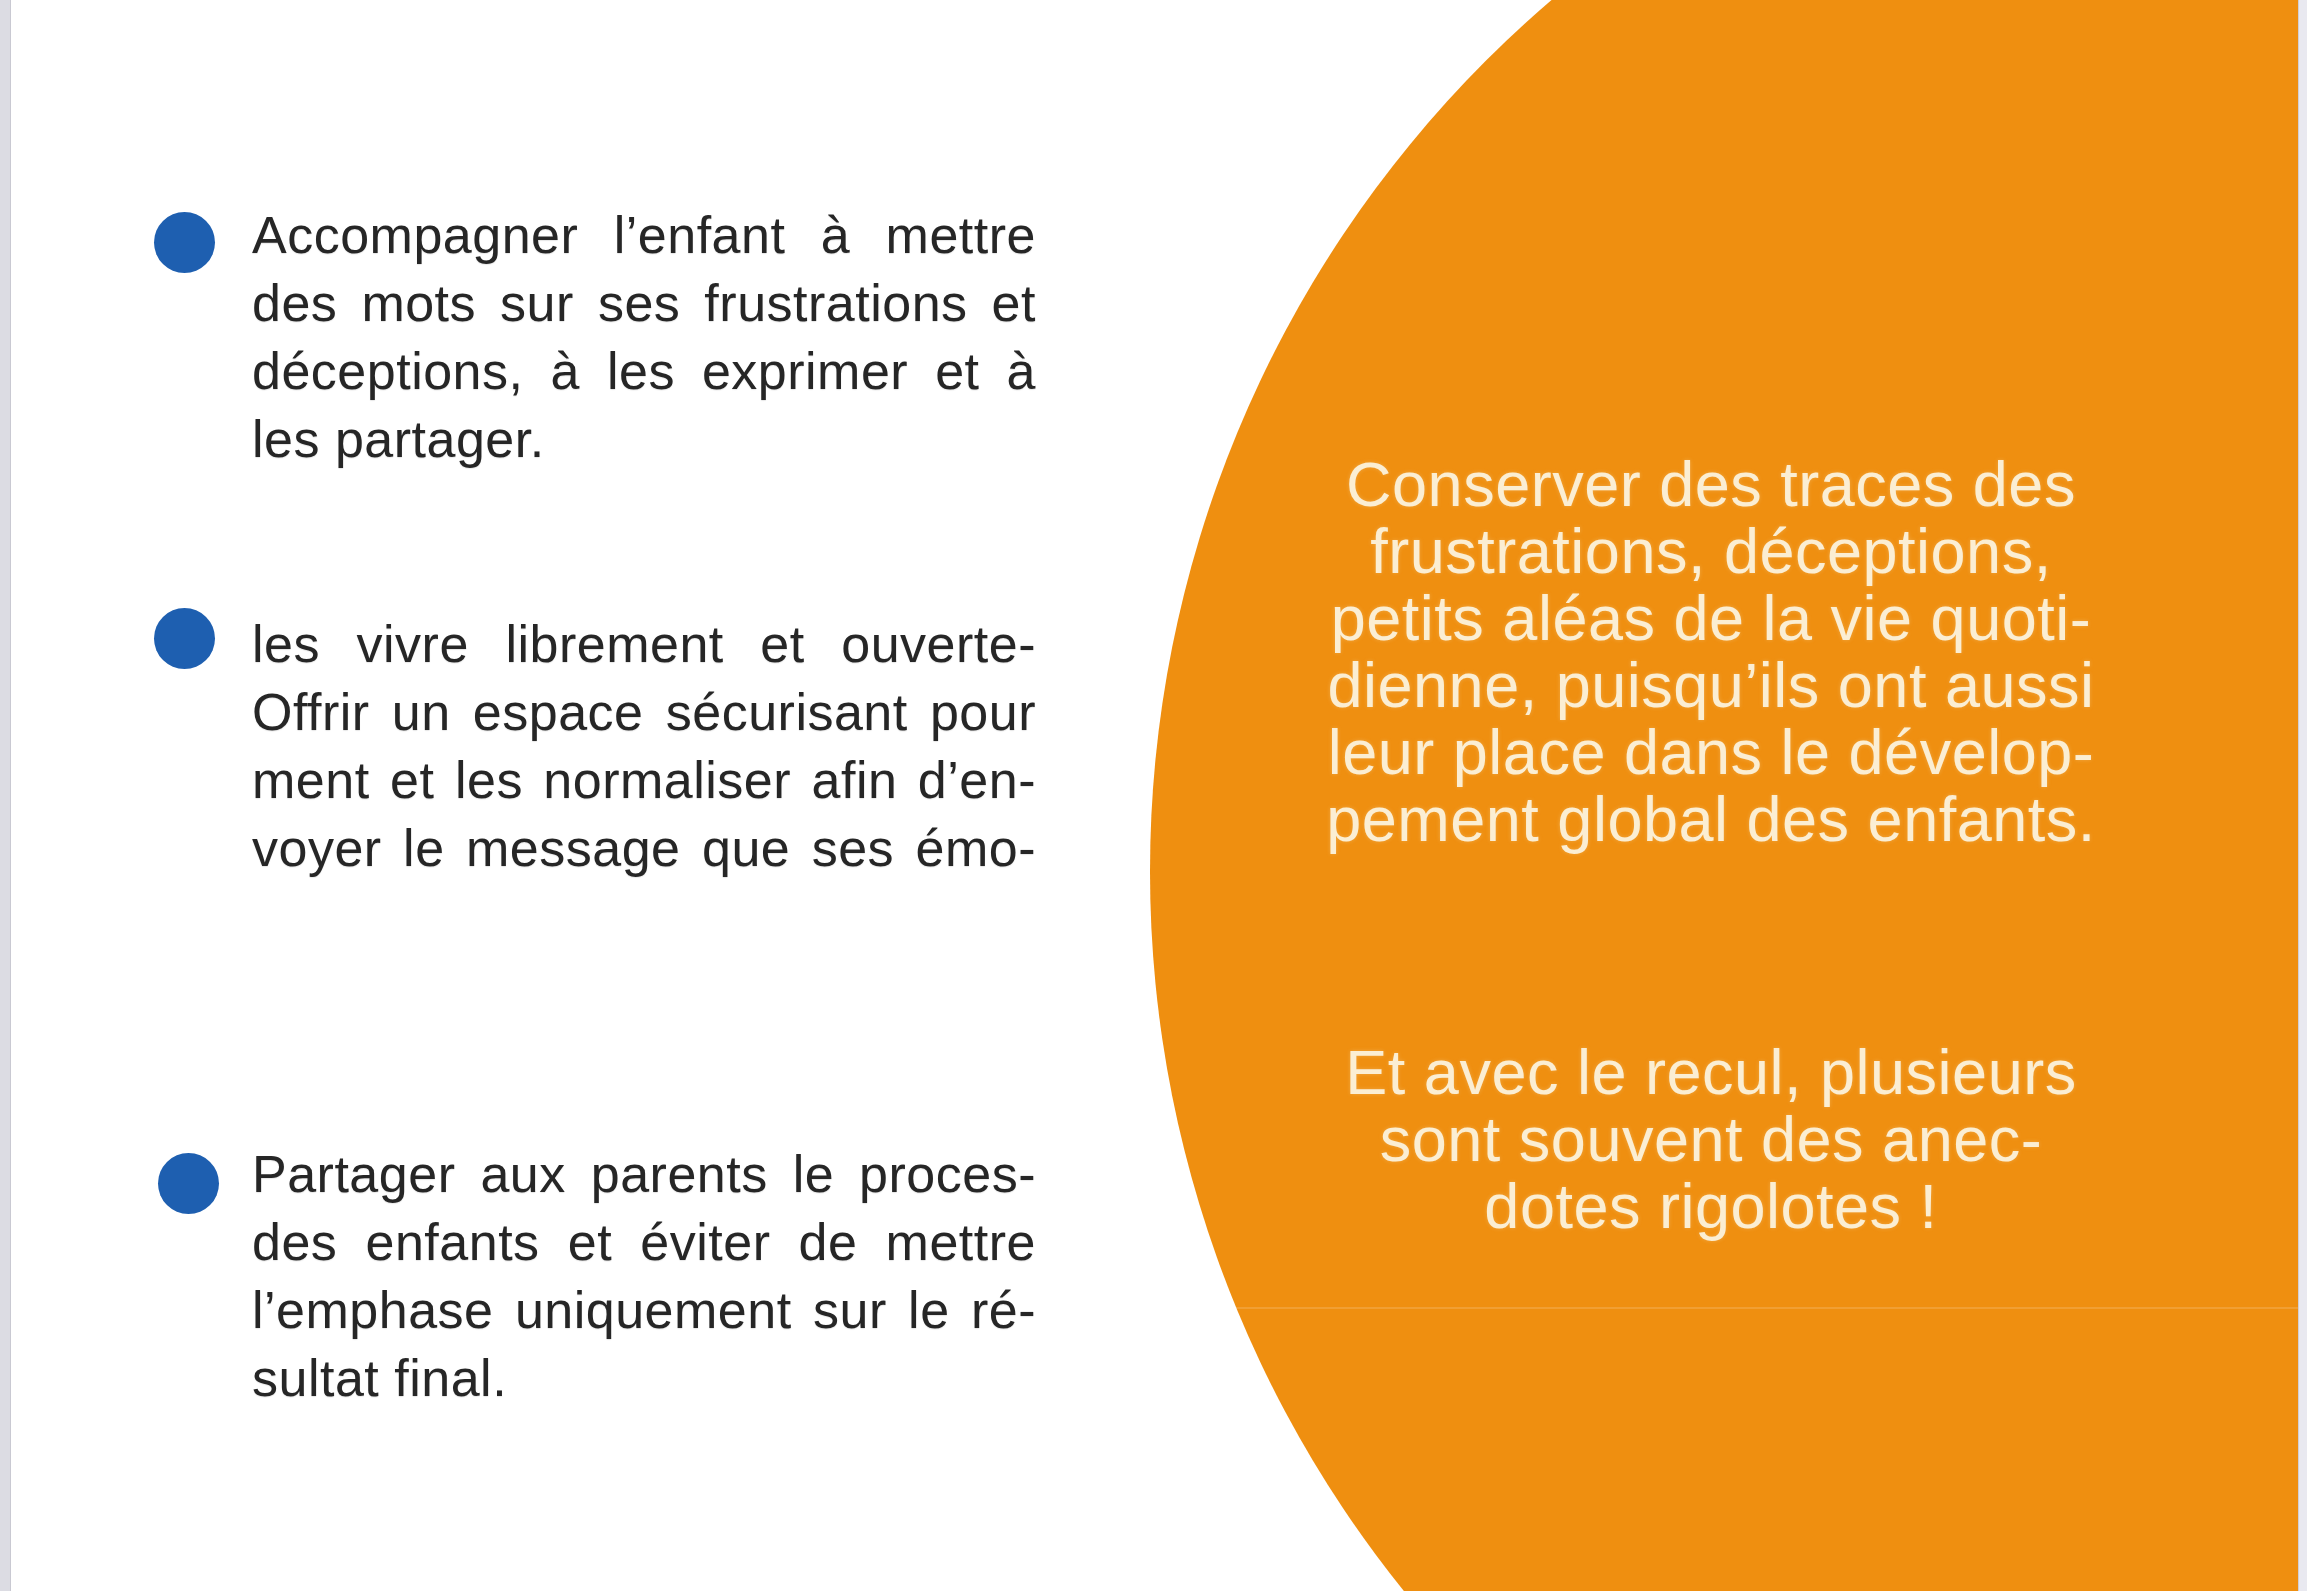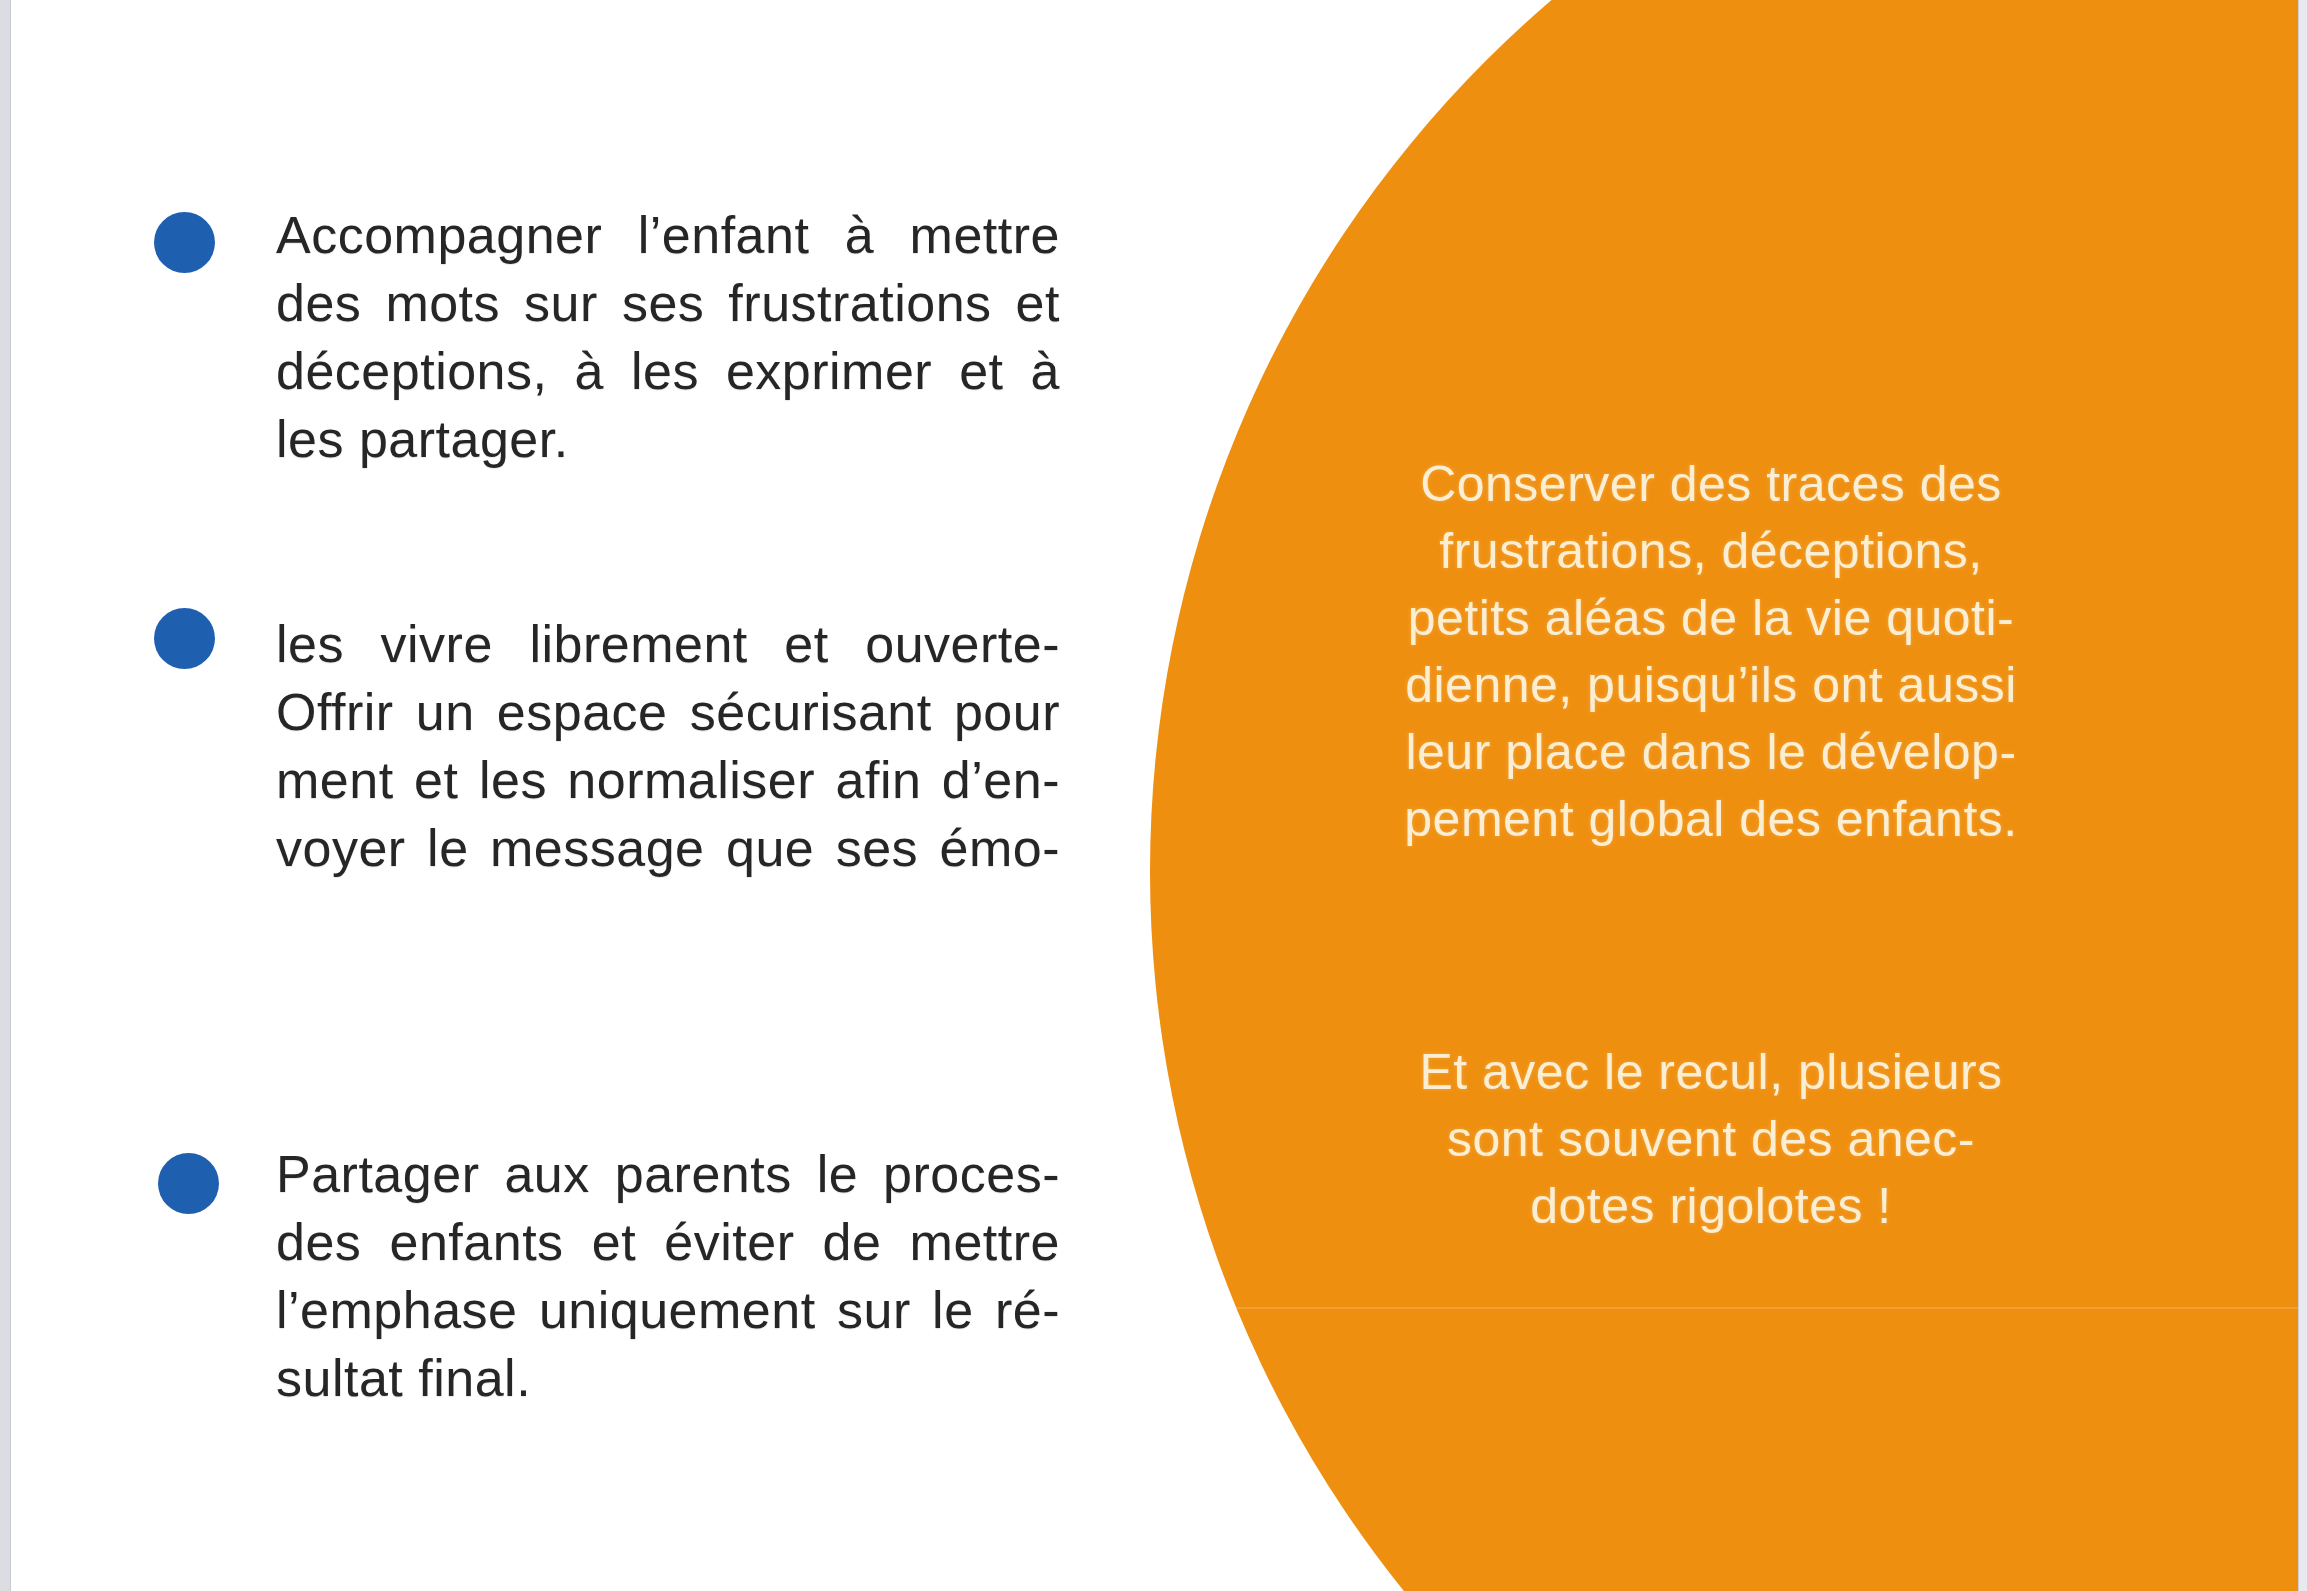--- a/index.html
+++ b/index.html
@@ -66,36 +66,35 @@
   .para {
     position: absolute;
     left: 252px;
     width: 784px;
     color: #262626;
     font-size: 52px;
     line-height: 68px;
     letter-spacing: 0.5px;
     z-index: 3;
     text-shadow: 0 0.5px 1.1px rgba(0,0,0,0.10);
-    margin-left: 24px;
   }
   .para .ln {
     text-align: justify;
     text-align-last: justify;
   }
   .para .ln.last {
     text-align-last: left;
   }
   
   .circle-text {
     position: absolute;
     left: 1324px;
     width: 774px;
     color: #fbeed3;
-    font-size: 50px;
+    font-size: 63px;
     line-height: 67px;
     letter-spacing: 0.5px;
     text-align: center;
     z-index: 3;
     text-shadow: 0 0 4.3px rgba(255,245,215,0.25);
   }
 </style>
 </head>
 <body>
 

